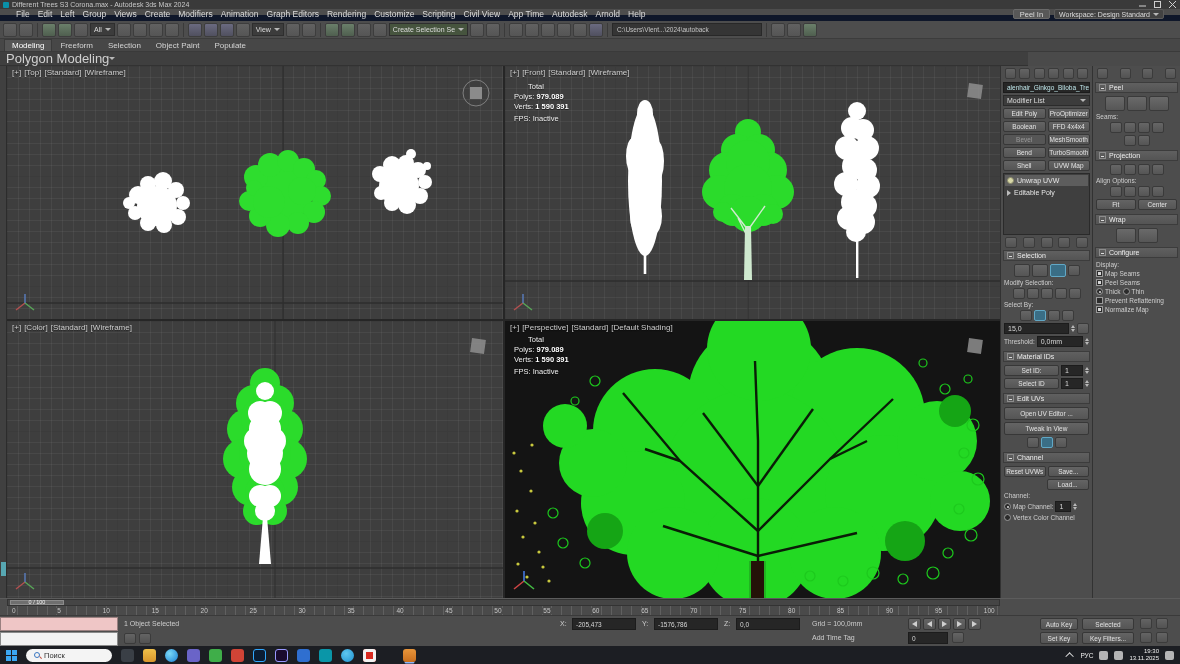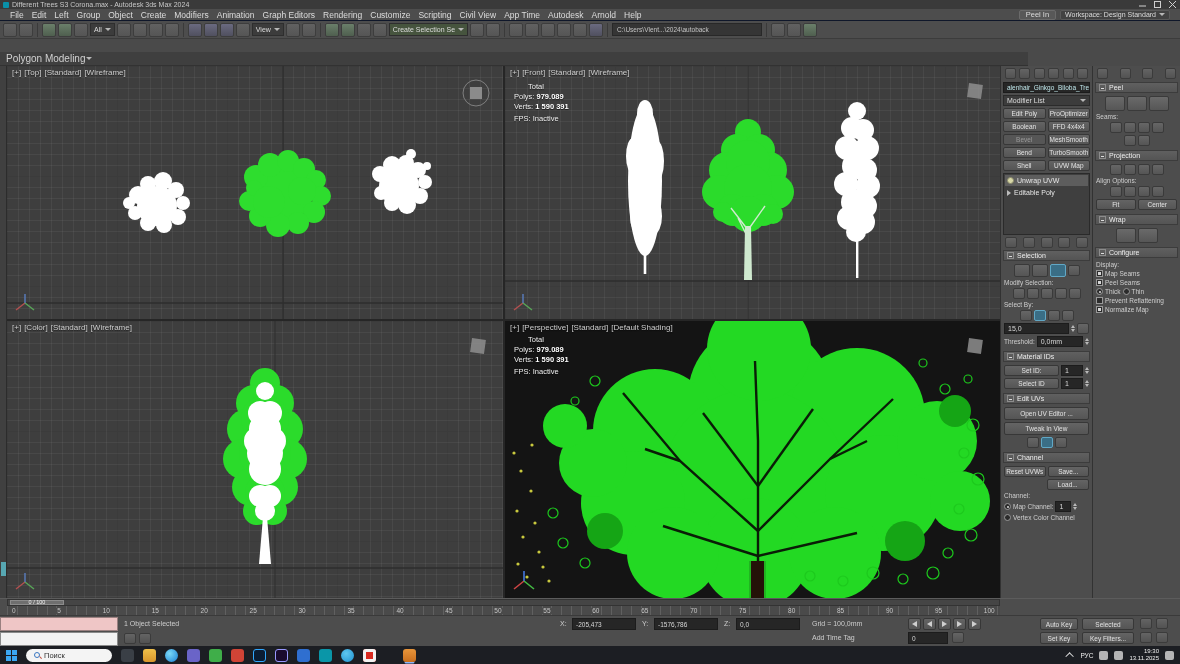--- a/index.html
+++ b/index.html
@@ -10,21 +10,21 @@
   
   .titlebar {position:absolute;top:0;left:0;width:1180px;height:9px;background:#3a3a3a;
     display:flex;align-items:center;padding:0 3px;font-size:7px;color:#c9c9c9;}
   .appicon {width:6px;height:6px;background:#0a90a8;border-radius:1px;margin-right:3px;flex:none;}
   .win-btns {margin-left:auto;display:flex;gap:6px;align-items:center;}
   .wbtn {width:9px;height:7px;display:flex;align-items:center;justify-content:center;}
   .wbtn svg {display:block;}
 
   
   .menubar {position:absolute;top:9px;left:0;width:1180px;height:12px;background:#4d4d4d;
-    border-bottom:1px solid #0f172a;display:flex;align-items:center;font-size:8.5px;color:#dcdcdc;padding:0 6px;}
+    border-bottom:6px solid #0f172a;display:flex;font-size:8.5px;color:#dcdcdc;padding:0 12px;}
   .menubar .mi {padding:0 4px;cursor:default;}
   .signin {margin-left:auto;background:#585858;border:1px solid #6a6a6a;padding:0 6px;height:10px;
     display:flex;align-items:center;font-size:7.5px;border-radius:2px;}
   .workspace {background:#424242;border:1px solid #5a5a5a;padding:0 4px;height:10px;margin:0 4px;
     display:flex;align-items:center;gap:3px;font-size:7px;border-radius:2px;}
   .caret {width:0;height:0;border-left:3px solid transparent;border-right:3px solid transparent;border-top:3px solid #b8b8b8;}
 
   
   .toolbar {position:absolute;top:21px;left:0;width:1180px;height:18px;background:#4d4d4d;
     border-bottom:1px solid #3c3c3c;display:flex;align-items:center;gap:2px;padding:0 3px;}
@@ -36,21 +36,21 @@
   .tdd.green {background:#46543e;}
   .tpath {height:13px;background:#353535;border:1px solid #282828;display:flex;align-items:center;
     padding:0 4px;font-size:6.5px;color:#c4c4c4;width:150px;flex:none;}
 
   
   .ribbon-tabs {position:absolute;top:39px;left:0;width:1180px;height:13px;background:#474747;
     border-bottom:1px solid #3a3a3a;display:flex;align-items:flex-end;font-size:8px;color:#d4d4d4;padding:0 4px;gap:1px;}
   .rtab {padding:1px 7px;background:#474747;}
   .rtab.active {background:#555;border:1px solid #3a3a3a;border-bottom:none;color:#fff;}
   .ribbon-sub {position:absolute;top:52px;left:0;width:1028px;height:14px;background:#3f3f3f;
-    border-bottom:1px solid #323232;display:flex;align-items:center;font-size:10px;color:#d0d0d0;padding:0 6px;}
+    border-bottom:1px solid #323232;display:flex;align-items:center;font-size:13px;color:#d0d0d0;padding:0 6px;}
 
   
   .workarea {position:absolute;top:66px;left:0;width:1180px;height:532px;background:#383838;}
   .vp-strip {position:absolute;left:0;top:0;width:7px;height:532px;background:#404040;border-right:1px solid #2c2c2c;}
   .vp-strip-tab {position:absolute;left:1px;bottom:22px;width:5px;height:14px;background:#57a7b2;}
   .viewports {position:absolute;left:7px;top:0;width:993px;height:532px;background:#262626;}
   .vp {position:absolute;overflow:hidden;}
   .vp-ortho {background-color:#3e3e3e;
     background-image:
       linear-gradient(rgba(255,255,255,0.05) 1px, transparent 1px),
@@ -182,21 +182,21 @@
           </svg>
         </span>
     </span>
   </div>
 
   <div class="menubar">
     <span class="mi">File</span>
     <span class="mi">Edit</span>
     <span class="mi">Left</span>
     <span class="mi">Group</span>
-    <span class="mi">Object</span>
+    <span class="mi">Views</span>
     <span class="mi">Create</span>
     <span class="mi">Modifiers</span>
     <span class="mi">Animation</span>
     <span class="mi">Graph Editors</span>
     <span class="mi">Rendering</span>
     <span class="mi">Customize</span>
     <span class="mi">Scripting</span>
     <span class="mi">Civil View</span>
     <span class="mi">App Time</span>
     <span class="mi">Autodesk</span>
@@ -258,20 +258,27 @@
     <span class="tsep"></span>
     <span class="tpath">
         <span>C:\Users\Vlent...\2024\autoback</span>
       </span>
     <span class="tsep"></span>
     <i class="tico"></i>
     <i class="tico"></i>
     <i class="tico c1"></i>
   </div>
 
+  <div class="ribbon-tabs">
+    <span class="rtab active">Modeling</span>
+    <span class="rtab">Freeform</span>
+    <span class="rtab">Selection</span>
+    <span class="rtab">Object Paint</span>
+    <span class="rtab">Populate</span>
+  </div>
   <div class="ribbon-sub">
     <span>Polygon Modeling</span>
     <span class="caret"></span>
   </div>
 
   <div class="workarea">
     <div class="vp-strip">
         <span class="vp-strip-tab"></span>
       </div>
 

